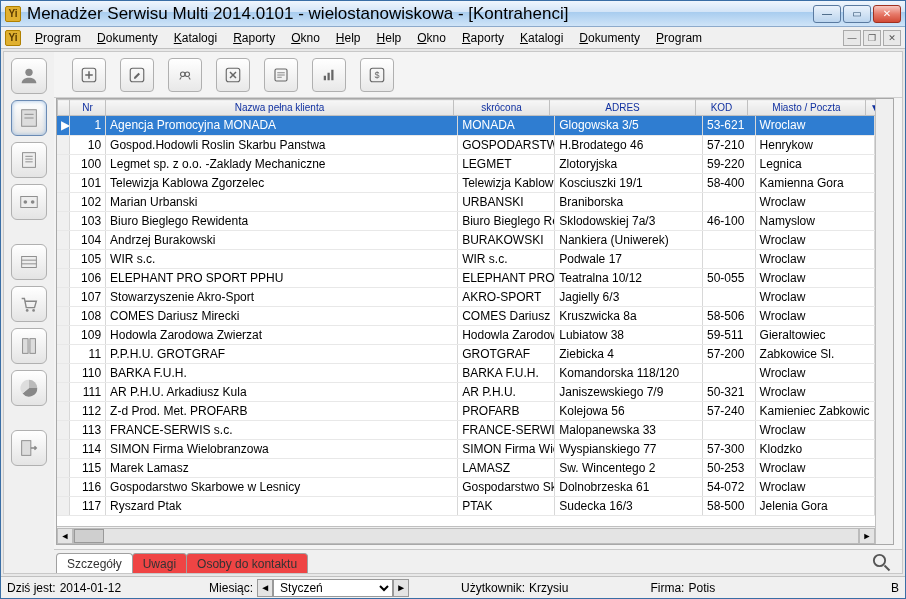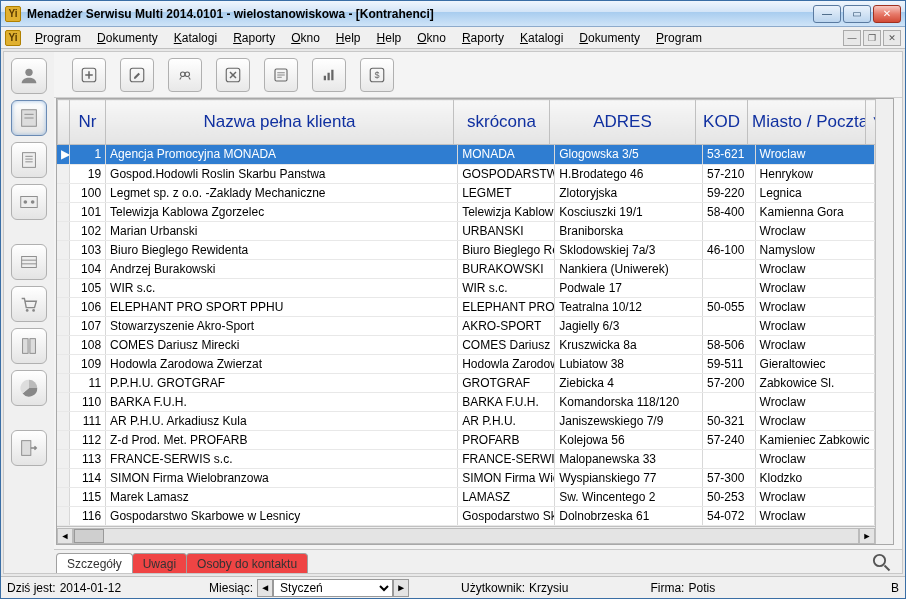--- a/index.html
+++ b/index.html
@@ -30,21 +30,21 @@
   }
   .titlebar .app-icon {
     width: 16px; height: 16px;
     background: #e0b030;
     border: 1px solid #b08000;
     border-radius: 2px;
     margin-right: 6px;
     display:flex;align-items:center;justify-content:center;
     font-size:10px;font-weight:bold;color:#5a3a00;
   }
-  .titlebar .title { flex: 1; color: #000; font-size: 12px; font-weight: bold; }
+  .titlebar .title { flex: 1; color: #000; font-size: 17px; }
   .win-btns { display: flex; gap: 2px; }
   .win-btn {
     width: 28px; height: 18px;
     border: 1px solid #5a7aa0;
     border-radius: 3px;
     background: linear-gradient(to bottom,#eaf2fb,#bcd5ee);
     display: flex; align-items: center; justify-content: center;
     font-size: 10px; color: #2a4a6a;
   }
   .win-btn.close { background: linear-gradient(to bottom,#f7c7c0,#e77a6a,#d24a36); color:#fff; border-color:#a03020;}
@@ -140,22 +140,22 @@
   table.grid {
     border-collapse: collapse;
     width: 100%;
     table-layout: fixed;
   }
   .grid th {
     background: linear-gradient(to bottom,#f7f7f7,#e4e4e4);
     border: 1px solid #c0c0c0;
     color: #1030a0;
     font-weight: normal;
-    font-size: 17px;
-    padding: 12px 4px;
+    font-size: 10px;
+    padding: 2px 4px;
     text-align: center;
     white-space: nowrap;
     overflow: hidden;
   }
   .grid-body { flex:1; overflow:hidden; position:relative;}
   .grid td {
     border-right: 1px solid #d8d8d8;
     border-bottom: 1px solid #e8e8e8;
     padding: 1px 4px;
     white-space: nowrap;
@@ -426,21 +426,21 @@
                       <td class="rowmark">▶</td>
                       <td class="num-right">1</td>
                       <td>Agencja Promocyjna MONADA</td>
                       <td>MONADA</td>
                       <td>Glogowska 3/5</td>
                       <td>53-621</td>
                       <td>Wroclaw</td>
                     </tr>
                     <tr>
                       <td class="rowmark"></td>
-                      <td class="num-right">19</td>
+                      <td class="num-right">10</td>
                       <td>Gospod.Hodowli Roslin Skarbu Panstwa</td>
                       <td>GOSPODARSTWO</td>
                       <td>H.Brodatego 46</td>
                       <td>57-210</td>
                       <td>Henrykow</td>
                     </tr>
                     <tr>
                       <td class="rowmark"></td>
                       <td class="num-right">100</td>
                       <td>Legmet sp. z o.o. -Zaklady Mechaniczne</td>

